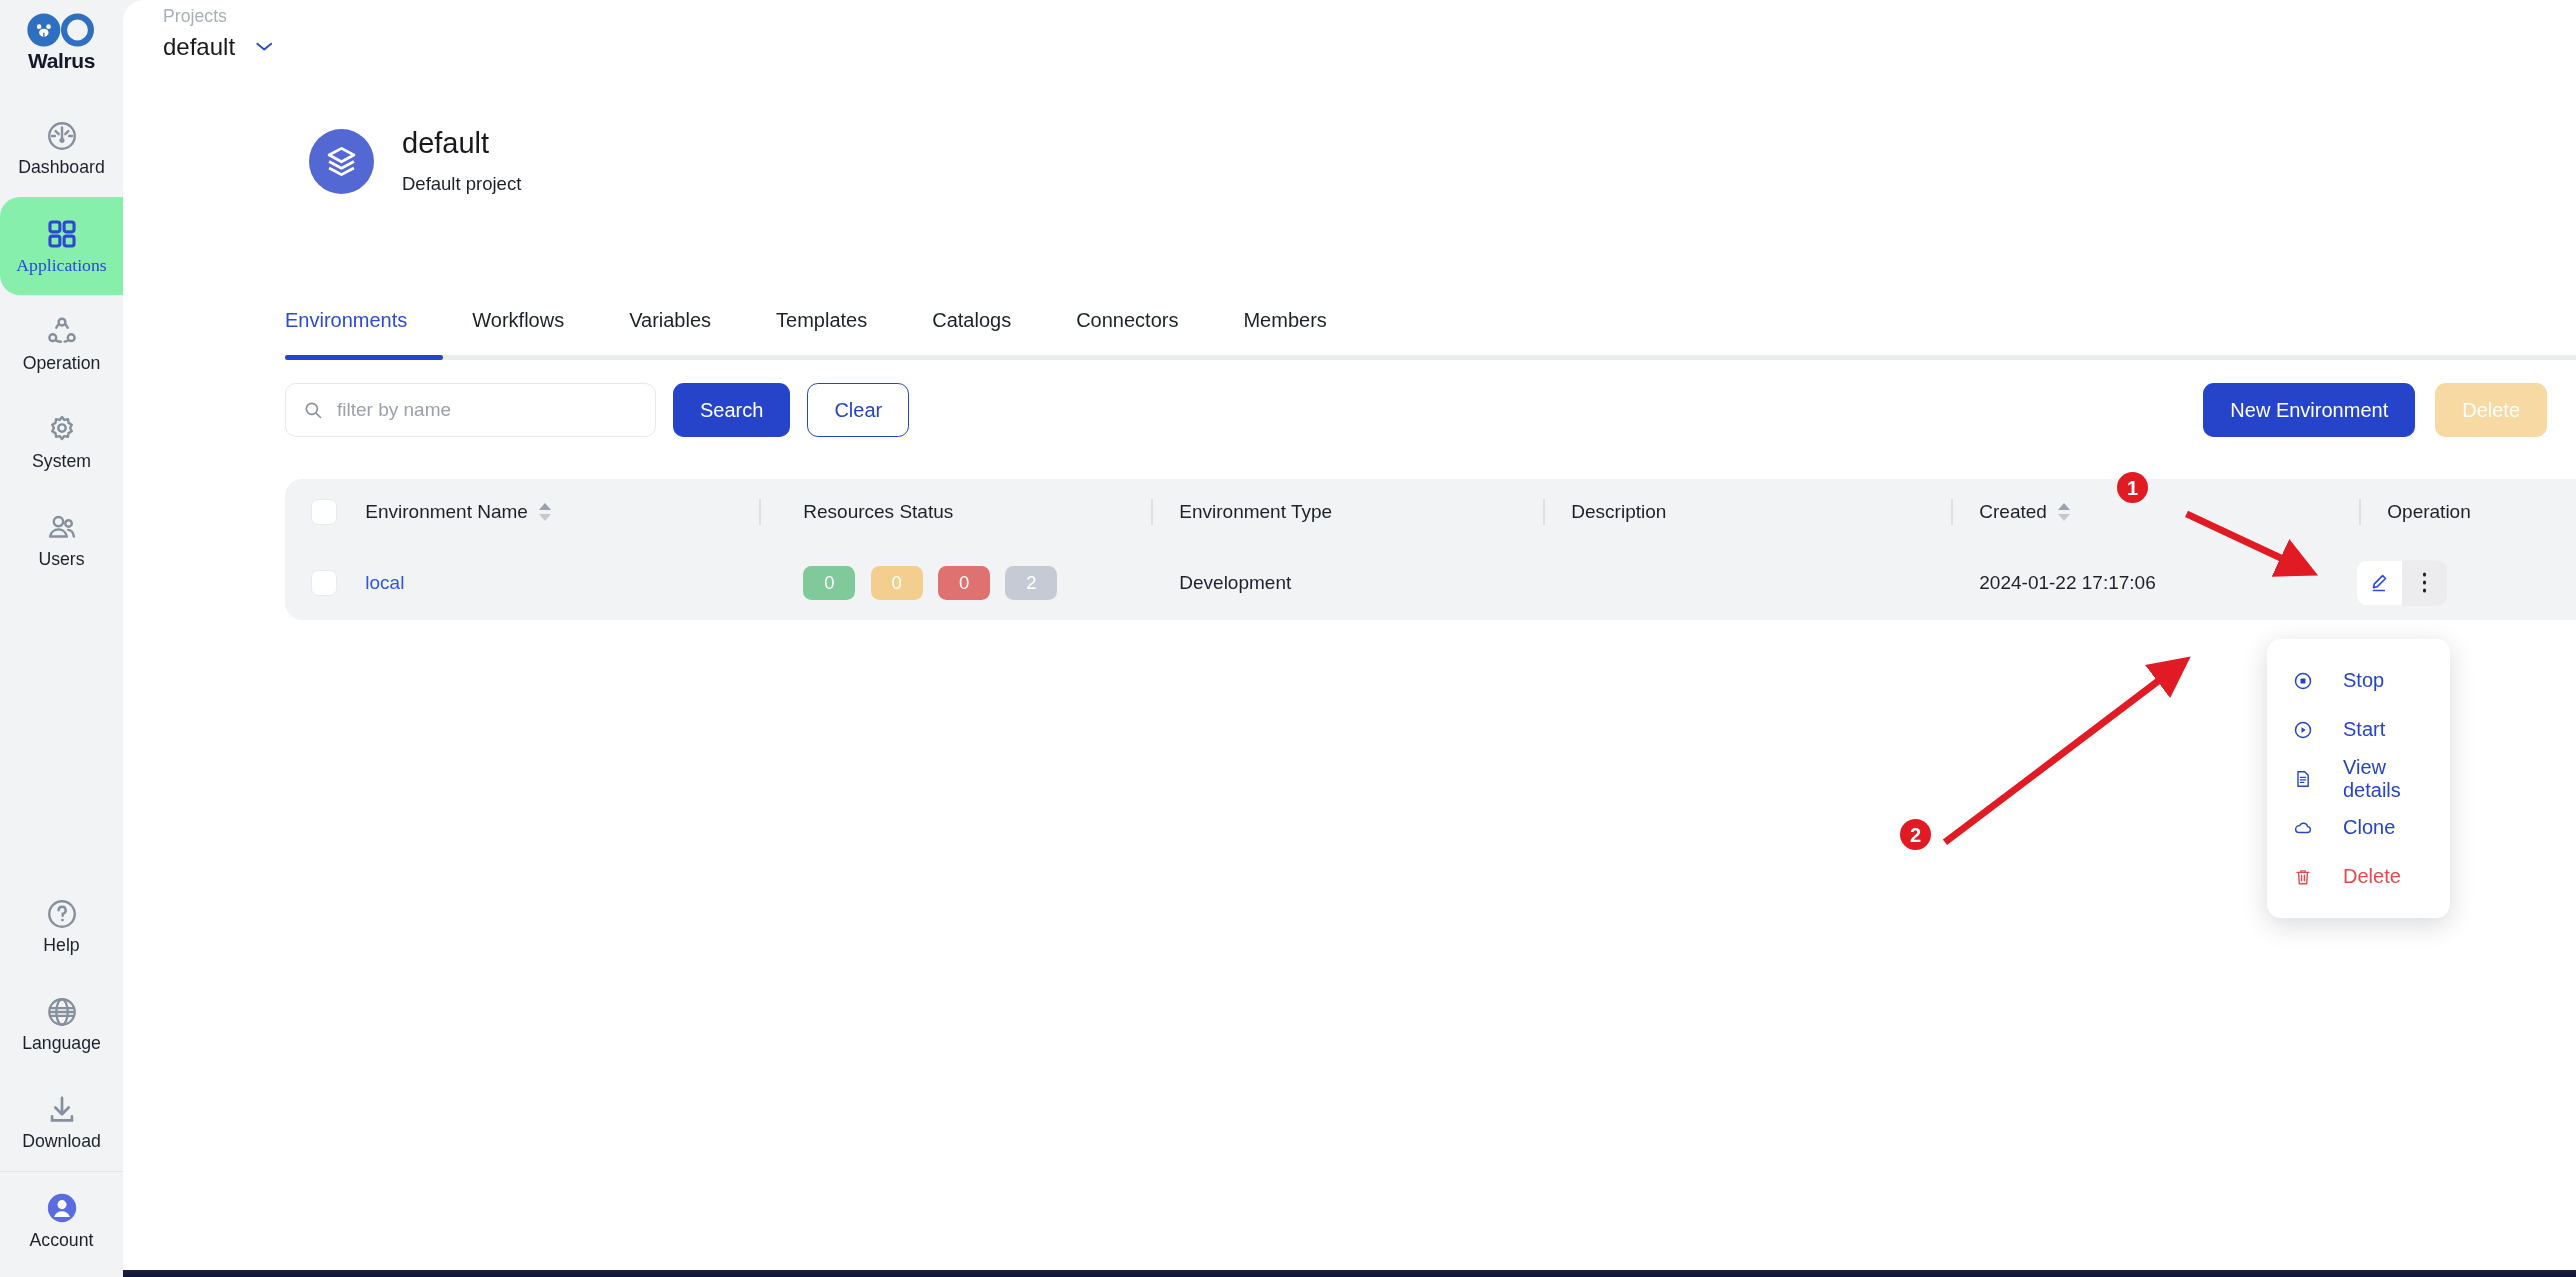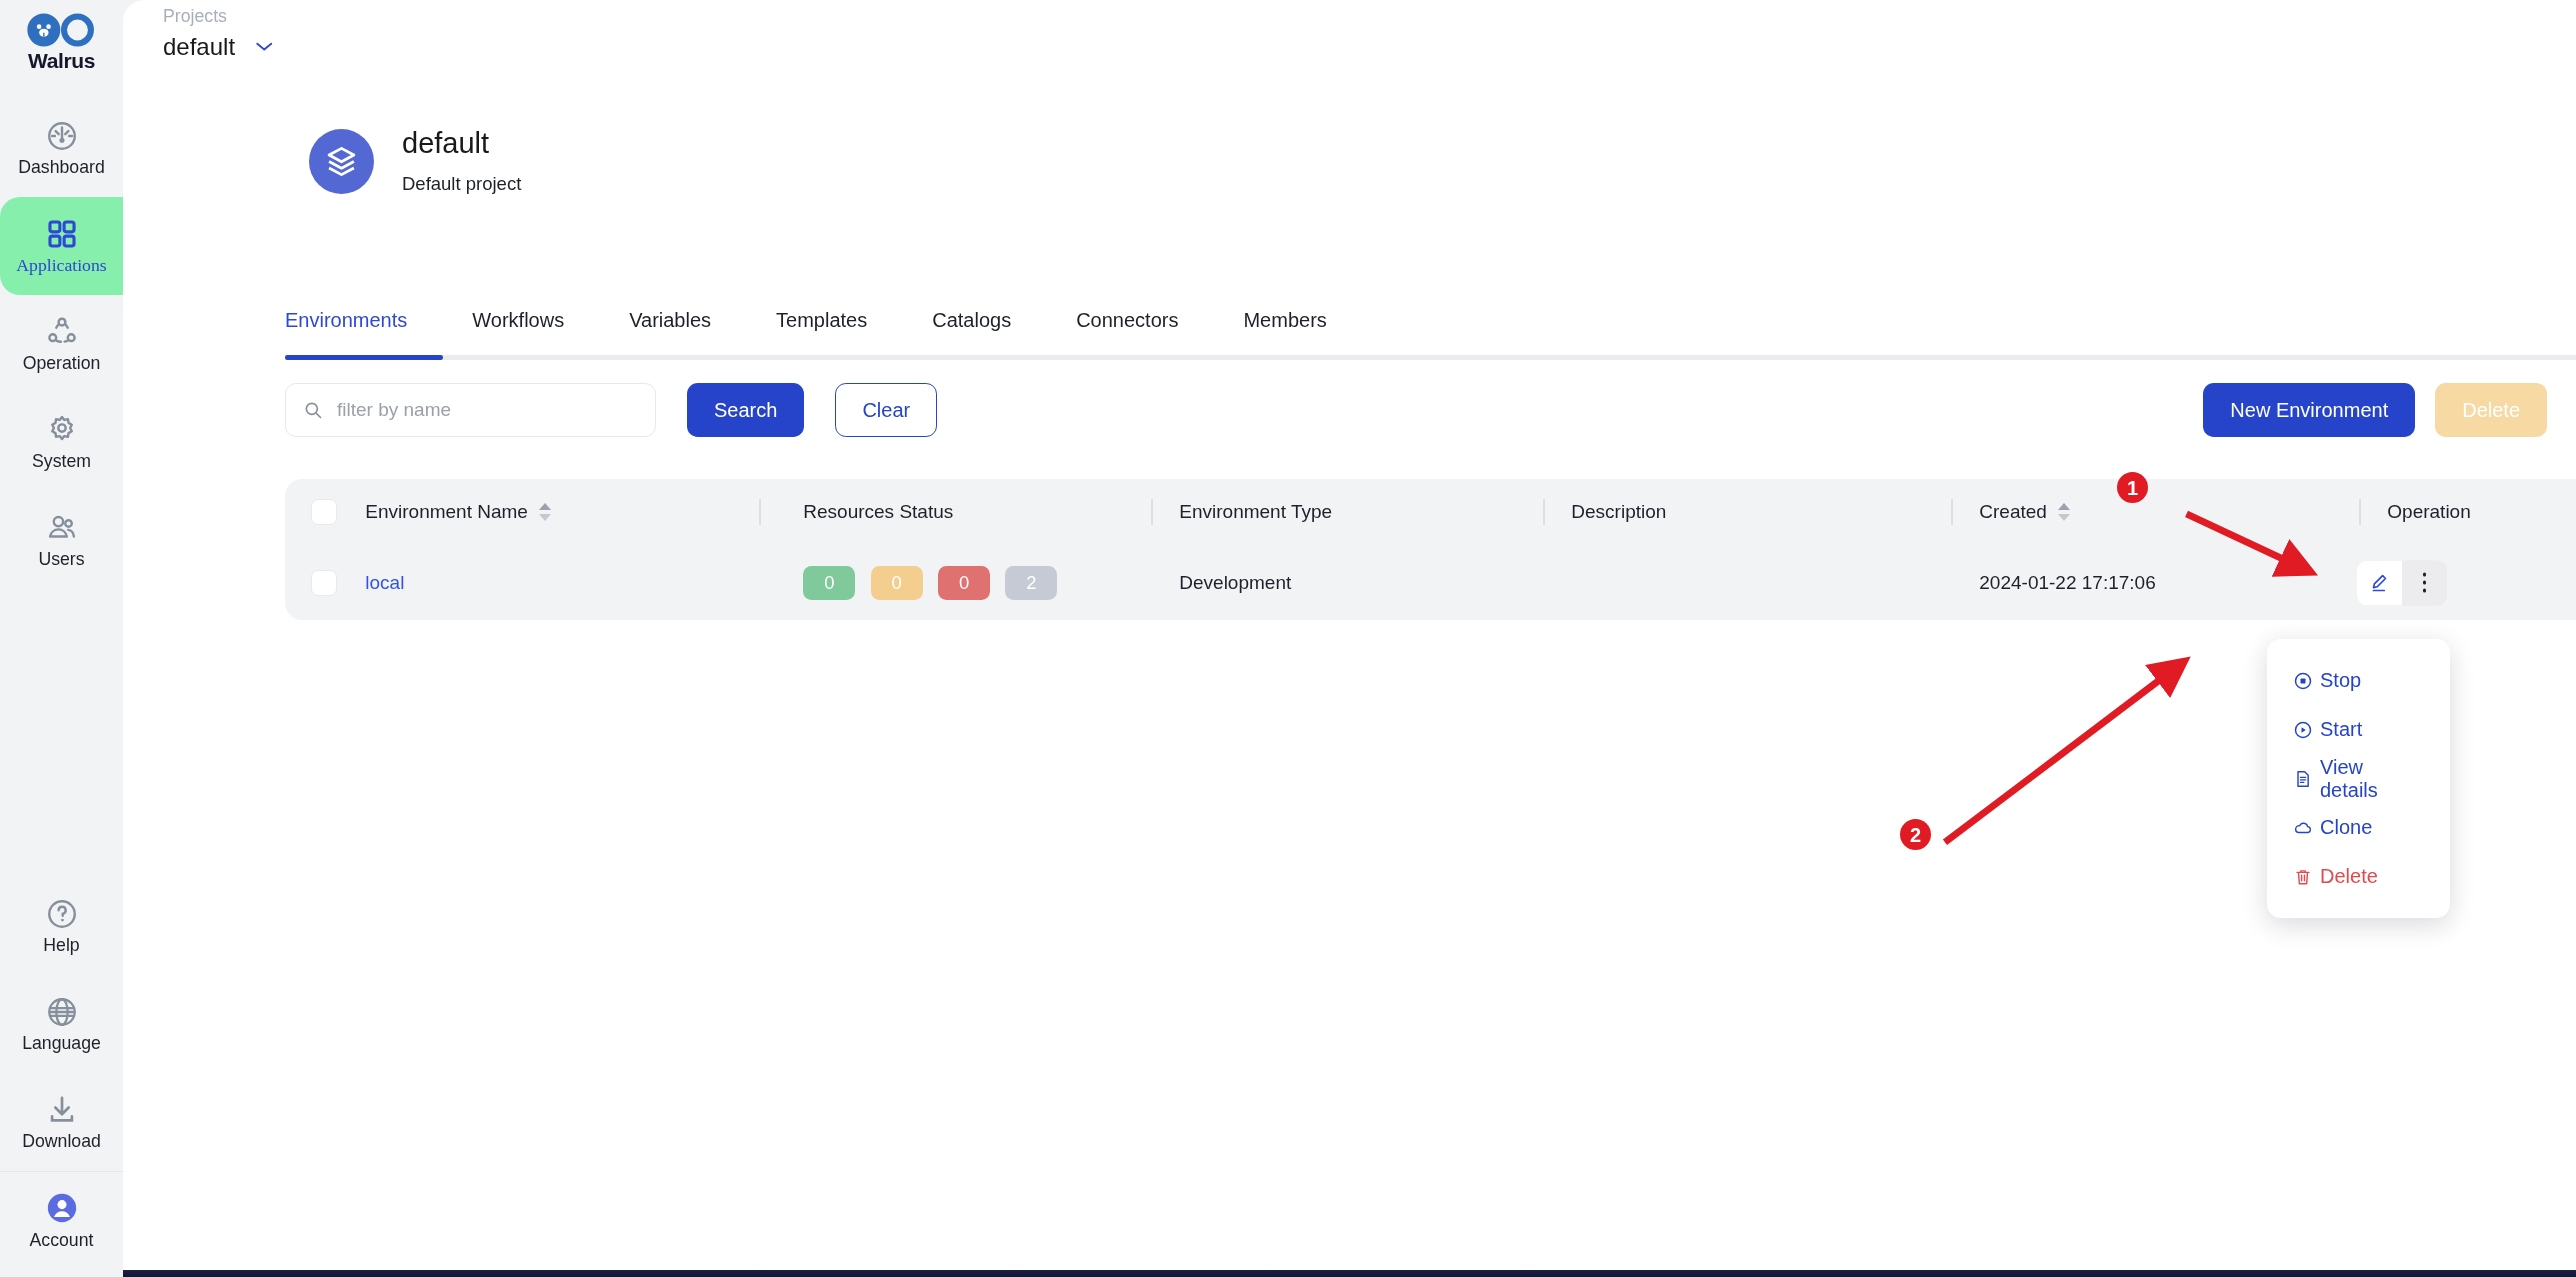--- a/index.html
+++ b/index.html
@@ -112,21 +112,21 @@
   .tabs-underline {
     position: relative; height: 4.6px; width: 2385px;
     background: #e9ebef; border-radius: 2.3px;
   }
   .tabs-underline .ink {
     position: absolute; left: 0; top: 0; height: 4.6px; width: 158px;
     background: #2544c9; border-radius: 2.3px;
   }
 
   
-  .toolbar { position: absolute; left: 162px; top: 383px; display: flex; align-items: flex-start; gap: 31px; }
+  .toolbar { position: absolute; left: 162px; top: 383px; display: flex; align-items: flex-start; gap: 17px; }
   .search-box {
     width: 371px; height: 54px;
     border: 1.5px solid #e7e8ea; border-radius: 10.8px;
     background: #fff;
     display: flex; align-items: center; gap: 14px;
     padding: 0 17px;
   }
   .search-box .mag { width: 20px; height: 20px; color: #86909c; flex: none; }
   .search-box input {
     border: none; outline: none; background: transparent;
@@ -217,21 +217,21 @@
   .menu {
     position: absolute; left: 2144px; top: 639px;
     width: 183px;
     background: #ffffff;
     border-radius: 14px;
     box-shadow: 0 6.2px 26px rgba(20,26,46,0.16);
     padding: 17px 0;
     z-index: 20;
   }
   .menu-item {
-    height: 49px; display: flex; align-items: center; gap: 7px;
+    height: 49px; display: flex; align-items: center; gap: 30px;
     padding: 0 26px; font-size: 20px; color: #2544c9; cursor: pointer;
   }
   .menu-item svg { width: 20px; height: 20px; flex: none; }
   .menu-item.danger { color: #e5484d; }
 
   
   .anno-layer { position: absolute; inset: 0; pointer-events: none; z-index: 40; }
   .anno-num {
     position: absolute;
     width: 31px; height: 31px; border-radius: 50%;

